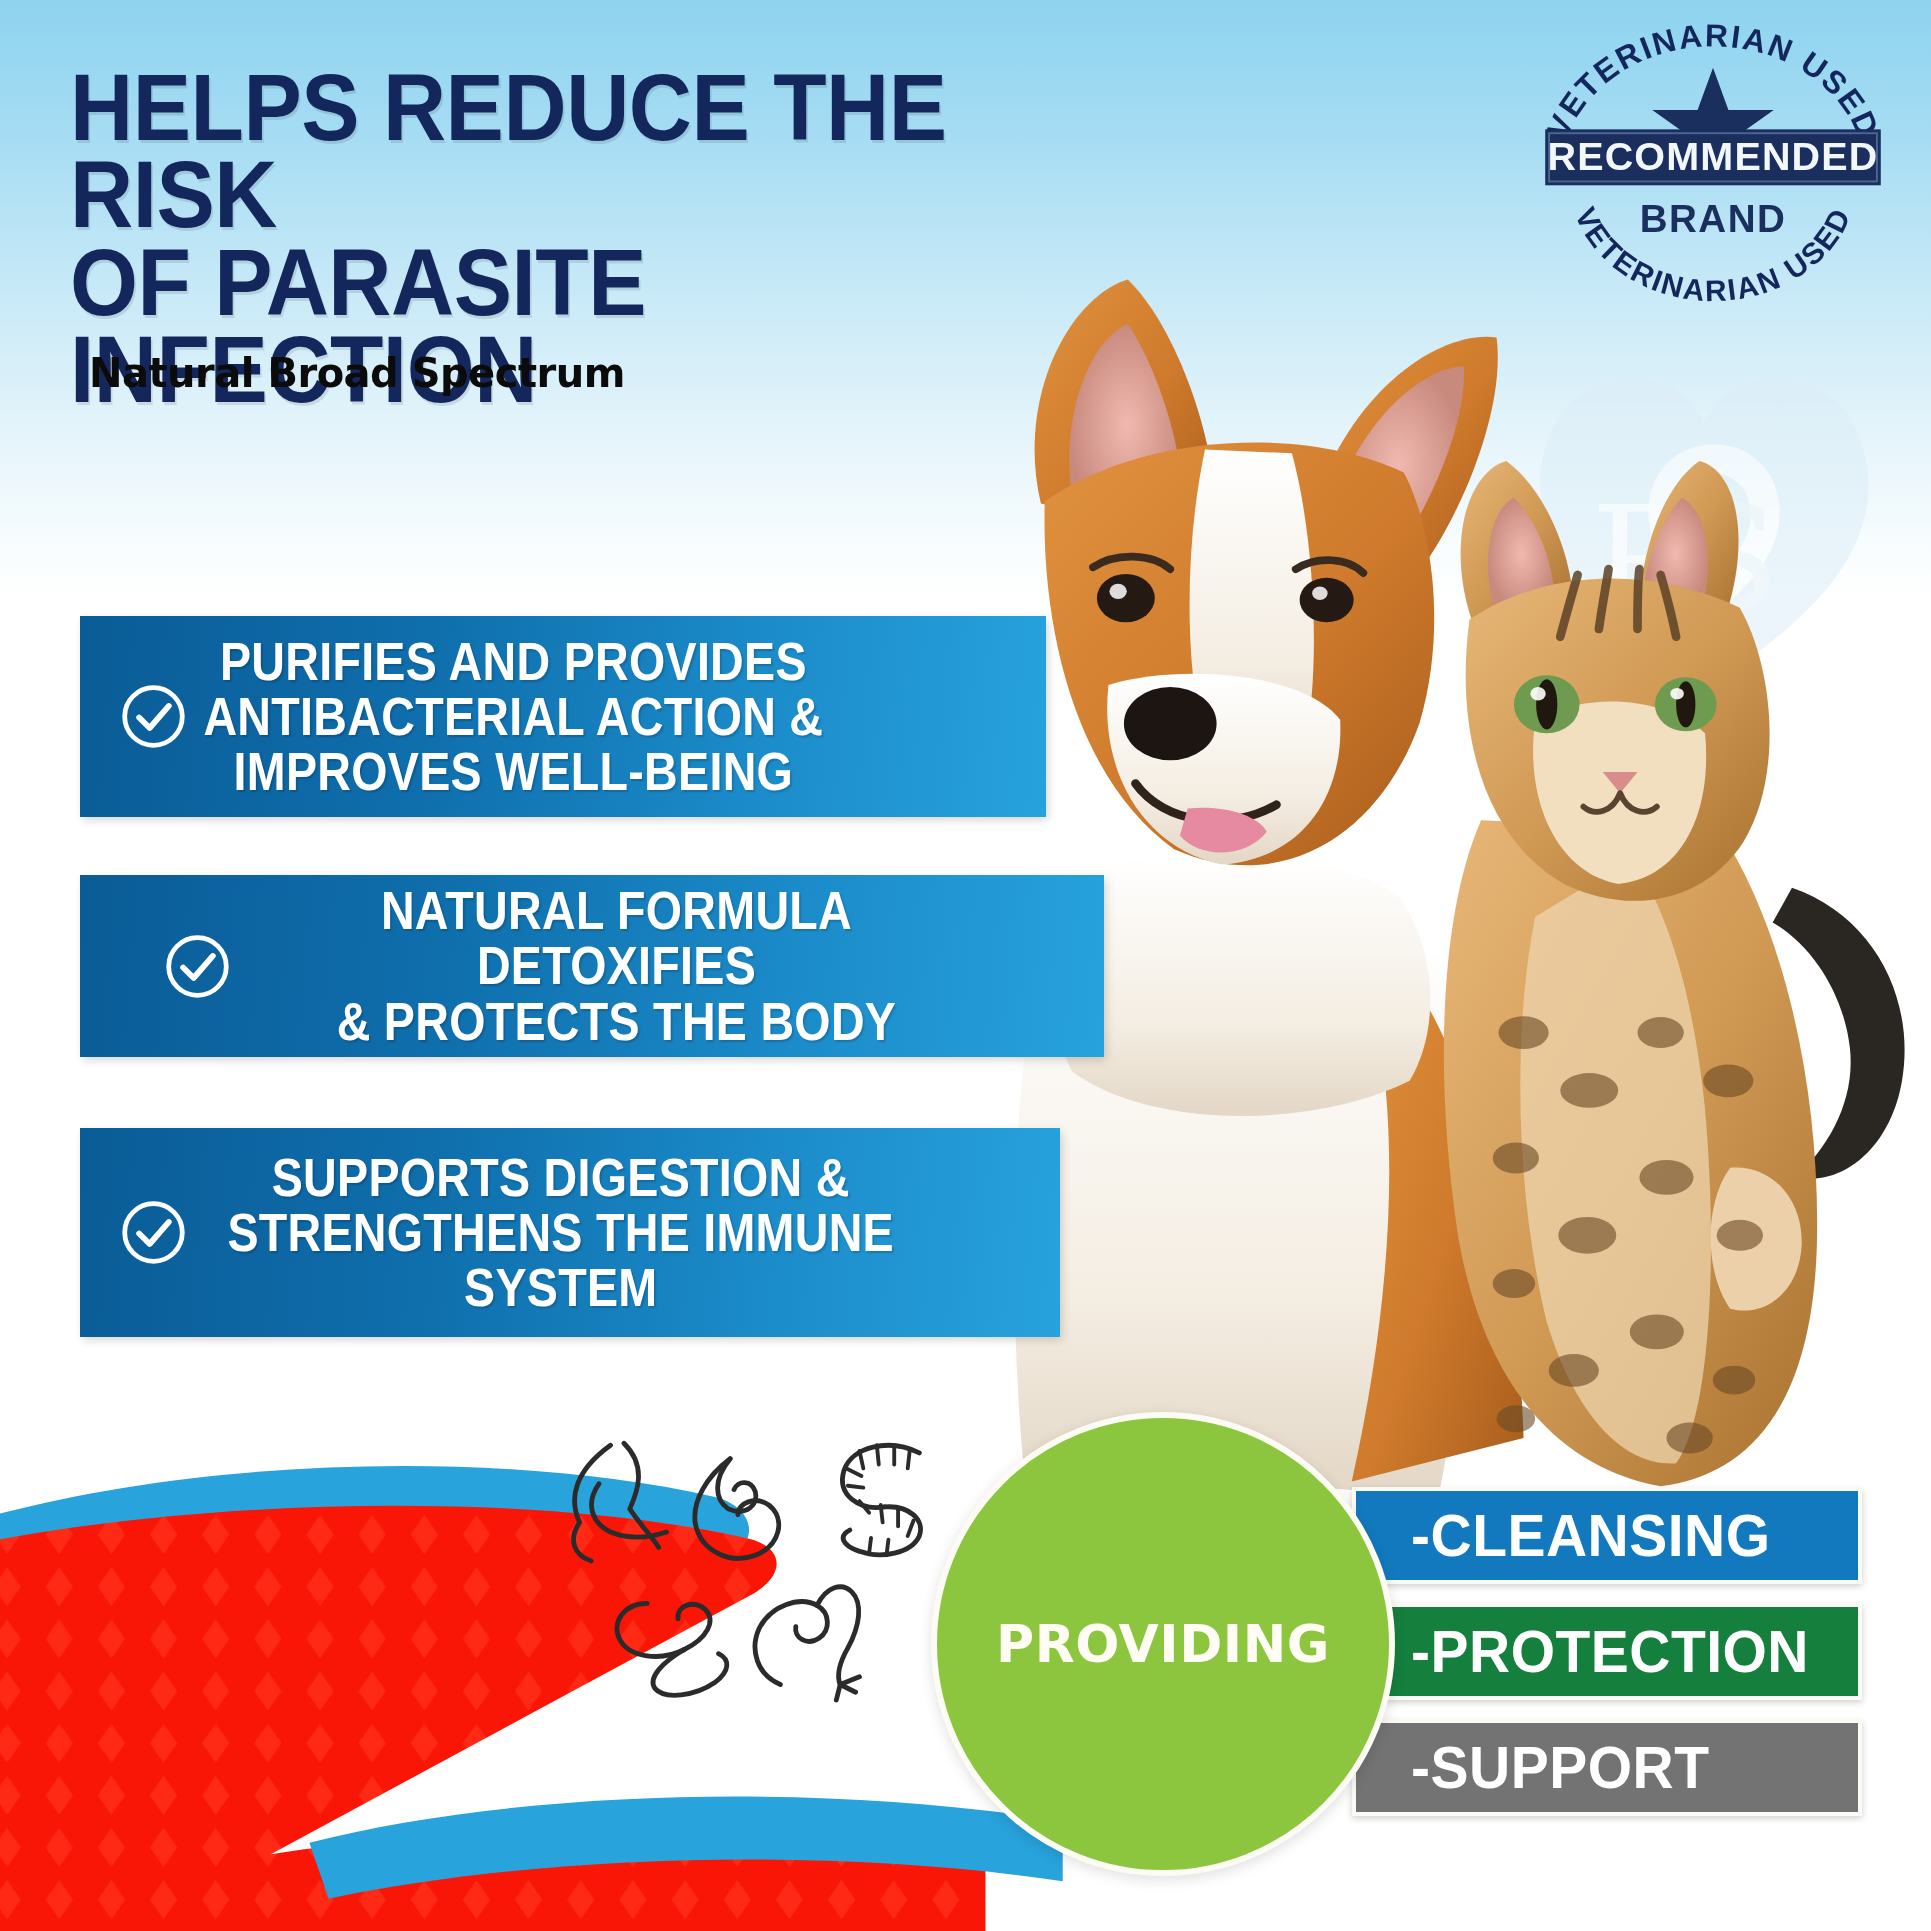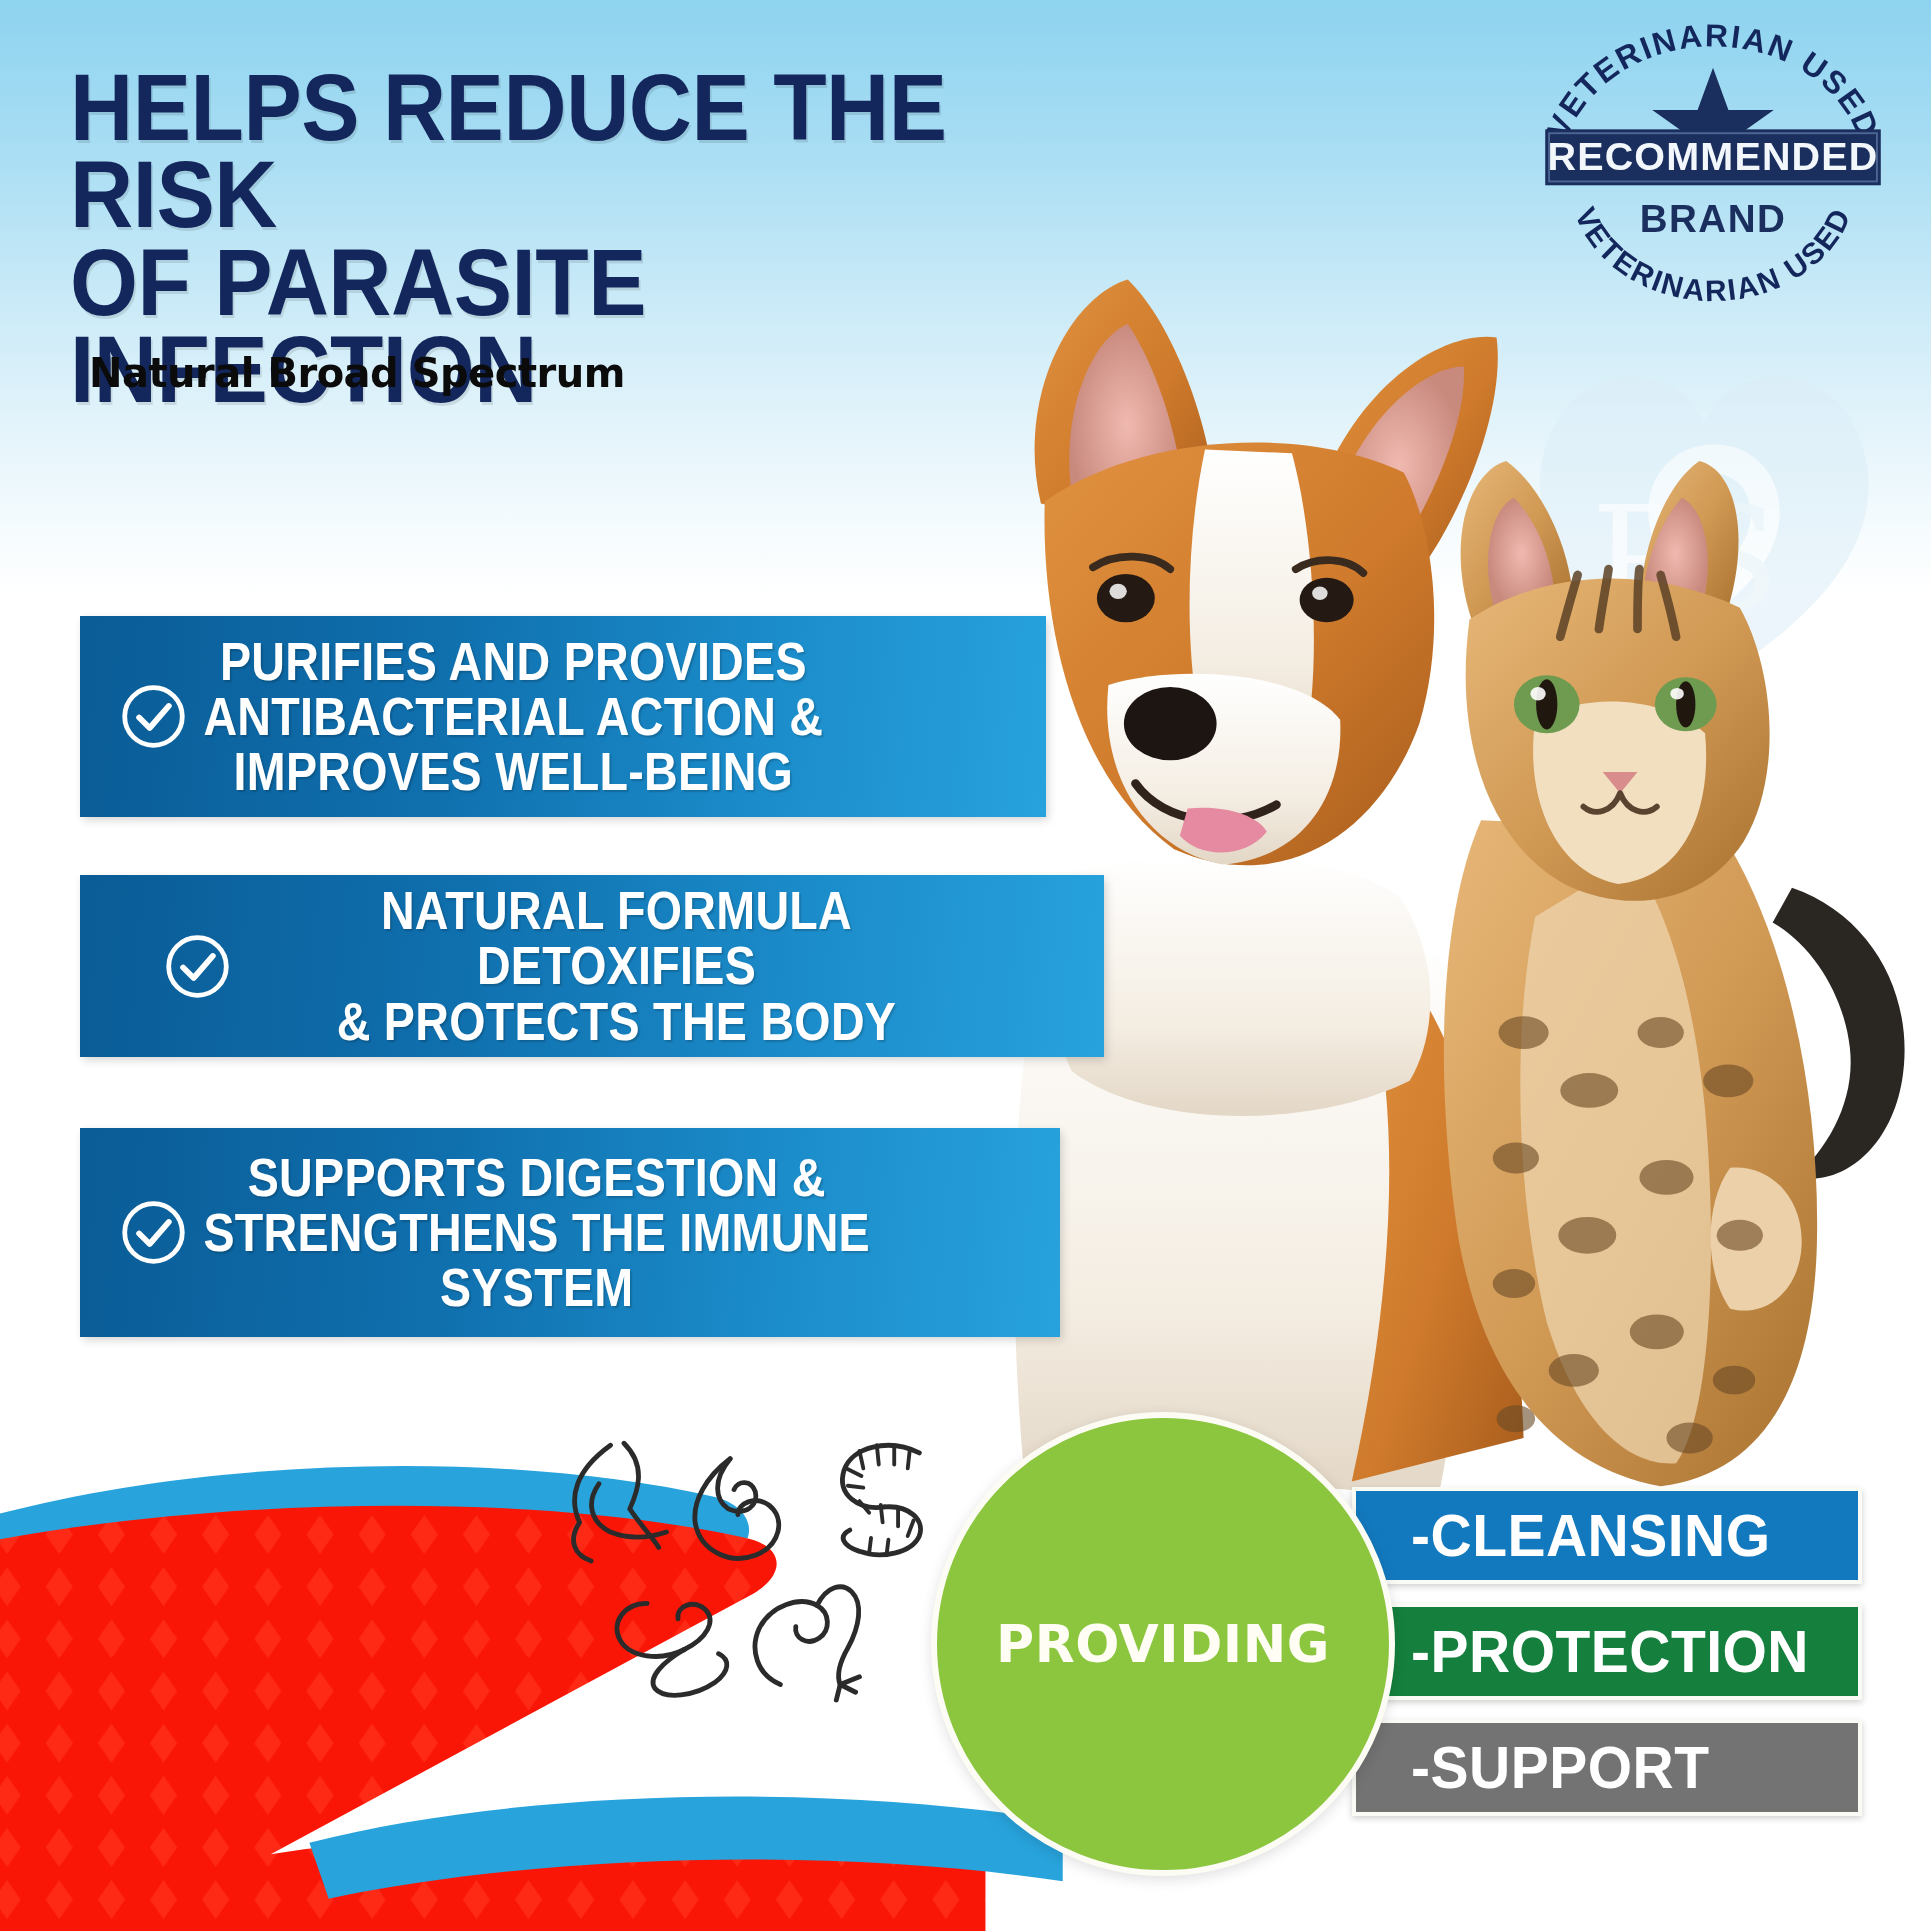--- a/index.html
+++ b/index.html
@@ -58,21 +58,21 @@
   .bar-check svg{width:71px;height:71px;}
   .bar-text{
     color:#ffffff;font-weight:800;font-size:53px;line-height:1.04;
     text-transform:uppercase;letter-spacing:0.3px;padding:0 17.4px 0 3.9px;
     transform:scaleX(.88);transform-origin:left center;white-space:pre-line;
     font-family:"Liberation Sans Narrow","Liberation Sans",sans-serif;
     text-shadow:1.9px 1.9px 1.9px rgba(0,0,0,.18);
   }
   #bar-0{top:616px;width:966px;height:201px;}
   #bar-1{top:875px;width:980px;height:182px;padding-left:44px;}
-  #bar-2{top:1128px;width:980px;height:209px;}
+  #bar-2{top:1128px;width:980px;height:209px;gap:24px;}
 
   
   .swoosh{position:absolute;left:-19.3px;top:1352px;width:1159px;height:599px;}
 
   
   .parasites{position:absolute;left:541px;top:1395px;width:415px;height:309px;}
 
   
   .green-circle{
     position:absolute;left:931px;top:1412px;width:452px;height:452px;border-radius:50%;

